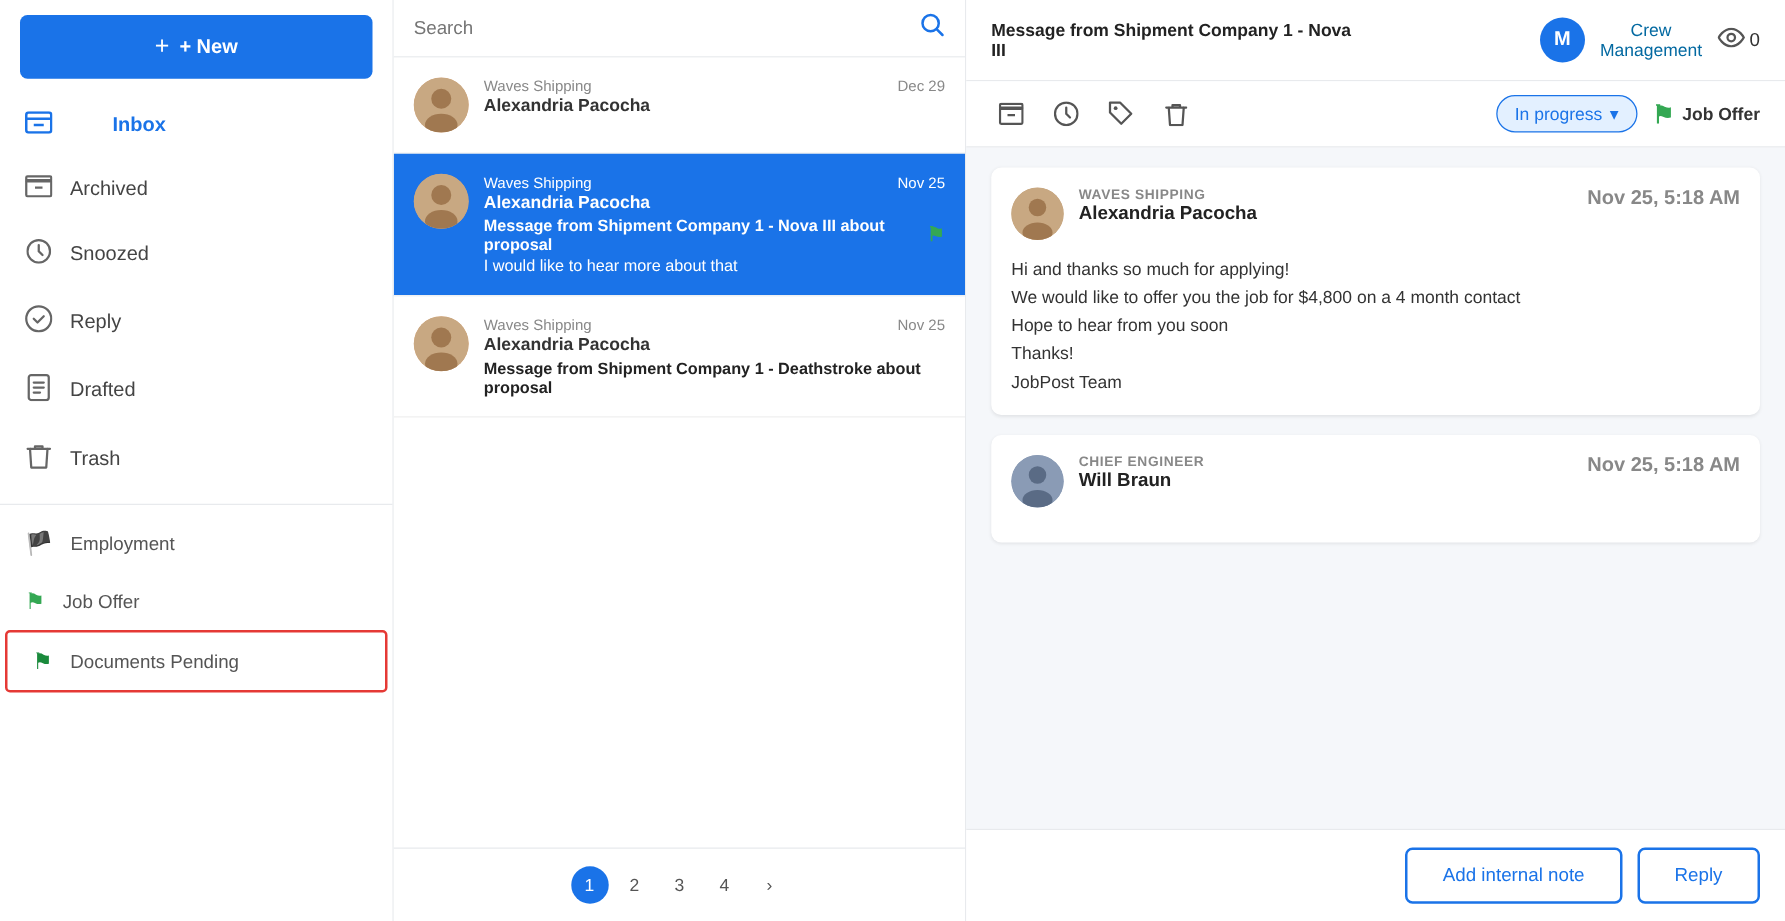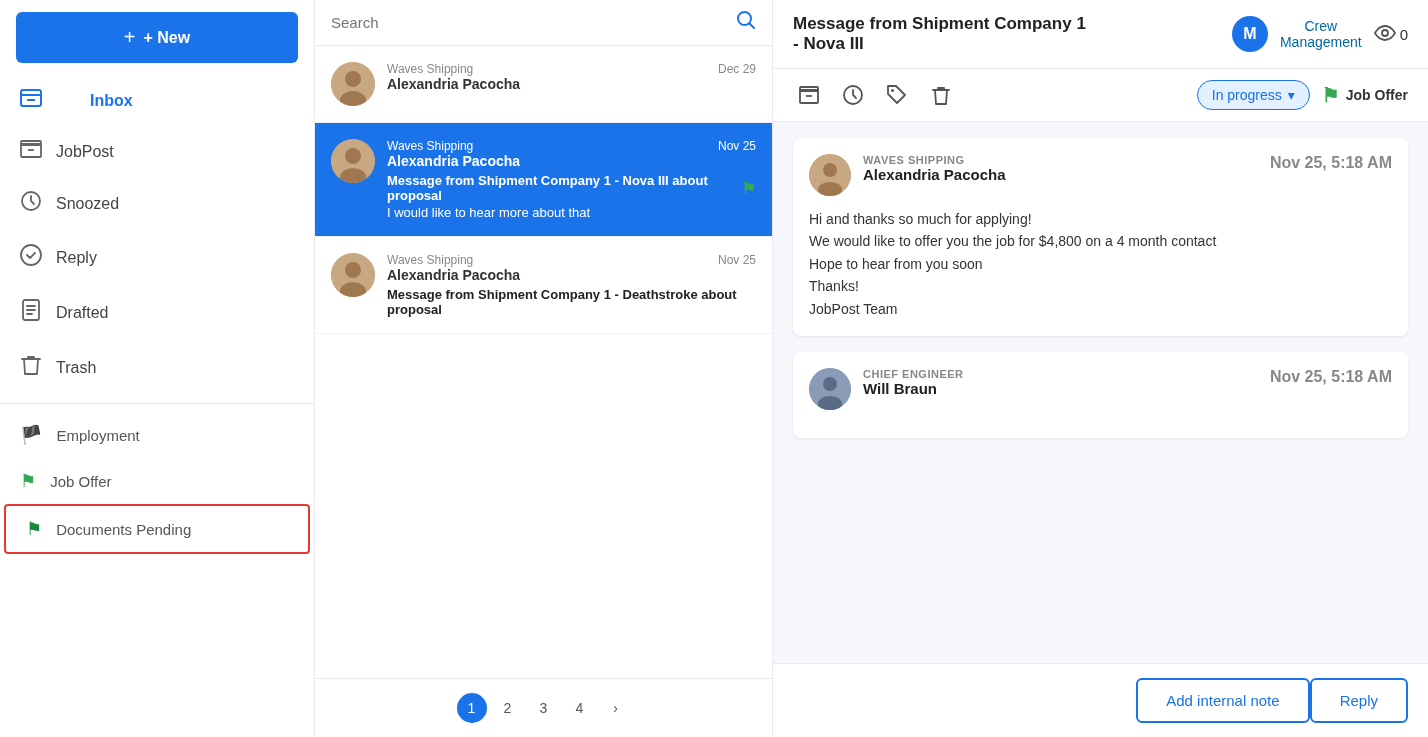--- a/index.html
+++ b/index.html
@@ -151,21 +151,21 @@
       min-width: 0;
     }
     .right-header {
       display: flex;
       align-items: center;
       justify-content: space-between;
       padding: 14px 20px;
       background: #fff;
       border-bottom: 1px solid #e8eaed;
     }
-    .right-title { font-size: 17px; font-weight: 700; color: #222; max-width: 300px; }
+    .right-title { font-size: 14px; font-weight: 700; color: #222; max-width: 300px; }
     .right-header-actions { display: flex; align-items: center; gap: 12px; }
     .avatar-m {
       width: 36px;
       height: 36px;
       border-radius: 50%;
       background: #1a73e8;
       color: #fff;
       display: flex;
       align-items: center;
       justify-content: center;
@@ -245,20 +245,21 @@
     .msg-meta { flex: 1; }
     .msg-meta-top { display: flex; justify-content: space-between; align-items: flex-start; }
     .msg-sender-company { font-size: 11px; color: #888; text-transform: uppercase; font-weight: 600; letter-spacing: 0.5px; }
     .msg-sender-name { font-size: 15px; font-weight: 700; color: #222; }
     .msg-timestamp { font-size: 16px; color: #888; font-weight: bold; }
     .msg-text { font-size: 14px; color: #333; line-height: 1.6; }
     .bottom-actions {
       display: flex;
       align-items: center;
       justify-content: flex-end;
+      gap: 12px;
       padding: 14px 20px;
       background: #fff;
       border-top: 1px solid #e8eaed;
     }
     .action-btn {
       padding: 12px 28px;
       border-radius: 6px;
       border: 2px solid #1a73e8;
       background: #fff;
       color: #1a73e8;
@@ -293,21 +294,21 @@
     </div>
 
     <div class="nav-item">
       <span class="icon">
         <svg width="22" height="18" viewBox="0 0 22 18" fill="none">
             <rect x="1" y="4" width="20" height="13" rx="1" stroke="#666" stroke-width="1.8" fill="none"></rect>
             <rect x="1" y="1" width="20" height="4" rx="1" stroke="#666" stroke-width="1.8" fill="none"></rect>
             <path d="M8 10h6" stroke="#666" stroke-width="1.8"></path>
           </svg>
       </span>
-      <span>JobPost</span>
+      <span>Archived</span>
     </div>
 
     <div class="nav-item">
       <span class="icon">
         <svg width="20" height="20" viewBox="0 0 20 20" fill="none">
             <circle cx="10" cy="10" r="9" stroke="#666" stroke-width="1.8"></circle>
             <path d="M10 5v5l3 3" stroke="#666" stroke-width="1.8" stroke-linecap="round"></path>
           </svg>
       </span>
       <span>Snoozed</span>

